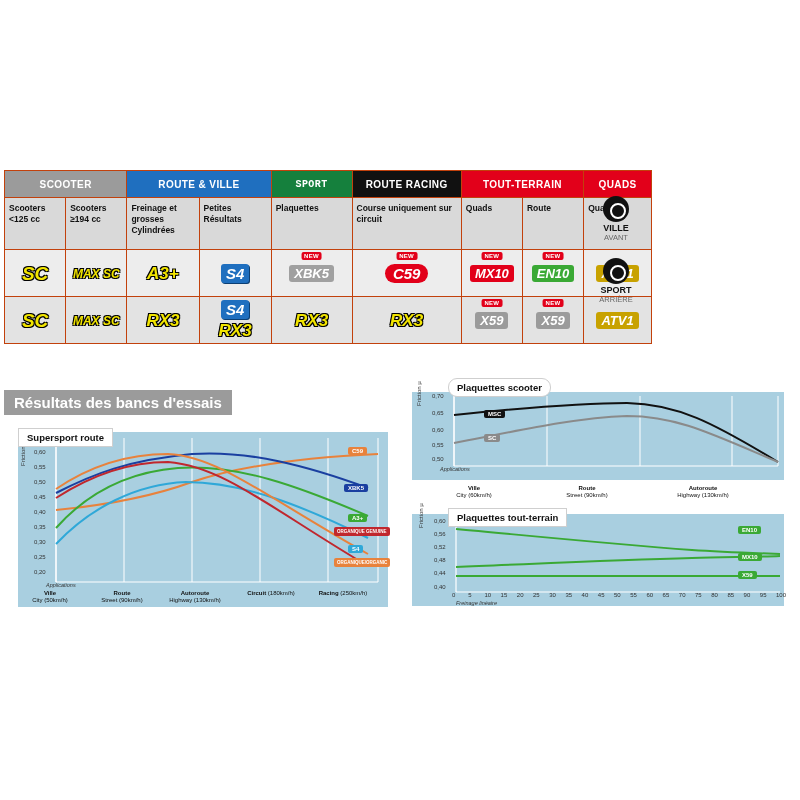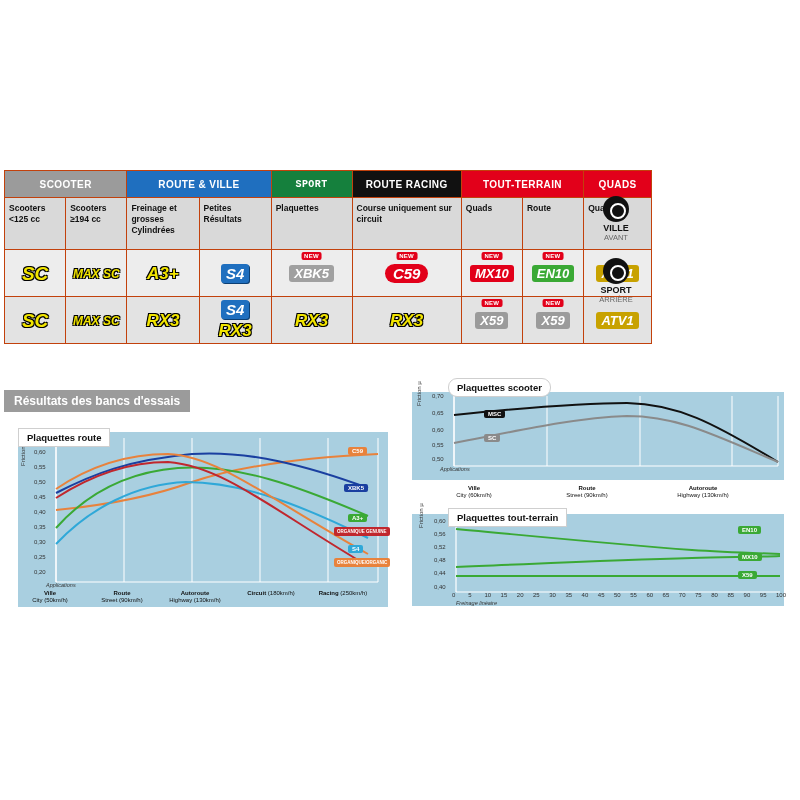--- a/index.html
+++ b/index.html
@@ -39,21 +39,21 @@
 
   
   .fr{position:absolute;left:584px;top:196px;width:64px;}
   .frbox{text-align:center;}
   .frcircle{width:26px;height:26px;border-radius:50%;background:#111;margin:0 auto;position:relative;}
   .frcircle:after{content:"";position:absolute;left:7px;top:7px;width:12px;height:12px;border:2px solid #fff;border-radius:50%;}
   .frlabel{font-size:9px;font-weight:bold;color:#111;margin-top:1px;}
   .frsub{font-size:7.5px;color:#666;}
 
   
-  .sec-title{position:absolute;background:#9b9b9b;color:#fff;font-size:12px;font-weight:bold;padding:4px 10px;}
+  .sec-title{position:absolute;background:#9b9b9b;color:#fff;font-size:15px;font-weight:bold;padding:4px 10px;}
 
   
   .panel{position:absolute;background:#a9cfe0;}
   .panel-title{position:absolute;background:#ffffff;color:#111;font-size:9.5px;font-weight:bold;padding:3px 8px;border:1px solid #cfcfcf;}
   .axis-label{position:absolute;font-size:6px;color:#333;}
   .tick{position:absolute;font-size:6px;color:#333;}
   .app-label{position:absolute;font-size:5.5px;color:#333;font-style:italic;}
   .xcat{position:absolute;font-size:6px;color:#111;font-weight:bold;text-align:center;line-height:7px;}
   .xcat span{font-weight:normal;}
   .curvetag{position:absolute;color:#fff;font-size:6px;font-weight:bold;padding:1px 4px;border-radius:2px;white-space:nowrap;}
@@ -180,21 +180,21 @@
     <div class="app-label" style="left:28px;top:150px;">Applications</div>
 
     <div class="curvetag" style="left:330px;top:15px;background:#e8823c;">C59</div>
     <div class="curvetag" style="left:326px;top:52px;background:#1a3fa0;">XBK5</div>
     <div class="curvetag" style="left:330px;top:82px;background:#3aa935;">A3+</div>
     <div class="curvetag" style="left:330px;top:113px;background:#2fa8d8;">S4</div>
     <div class="curvetag" style="left:316px;top:95px;background:#c0272d;font-size:4.5px;line-height:5px;padding:2px 3px;text-align:center;">ORGANIQUE GENUINE</div>
     <div class="curvetag" style="left:316px;top:126px;background:#e8823c;font-size:4.5px;line-height:5px;padding:2px 3px;text-align:center;">ORGANIQUE/ORGANIC</div>
   </div>
 
-  <div class="panel-title" style="left:18px;top:428px;">Plaquettes route</div>
+  <div class="panel-title" style="left:18px;top:428px;">Supersport route</div>
 
   <div class="xcat" style="left:20px;top:590px;width:60px;">
     <span style="font-weight:bold">Ville</span><br>
     <span>City</span>
     <span>(50km/h)</span>
   </div>
   <div class="xcat" style="left:88px;top:590px;width:68px;">
     <span style="font-weight:bold">Route</span><br>
     <span>Street</span>
     <span>(90km/h)</span>

